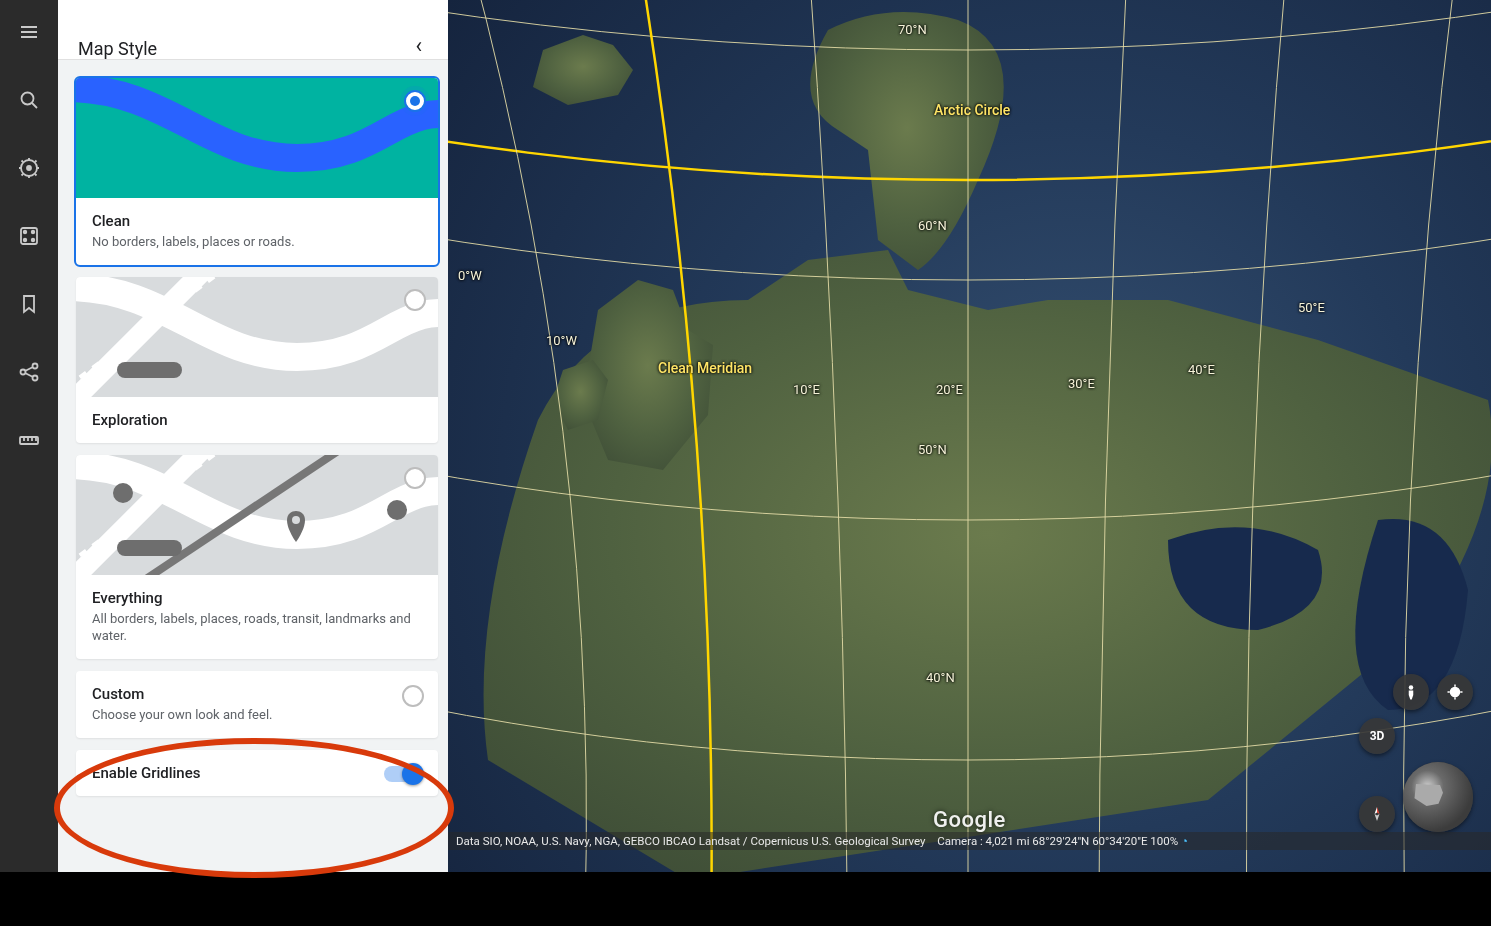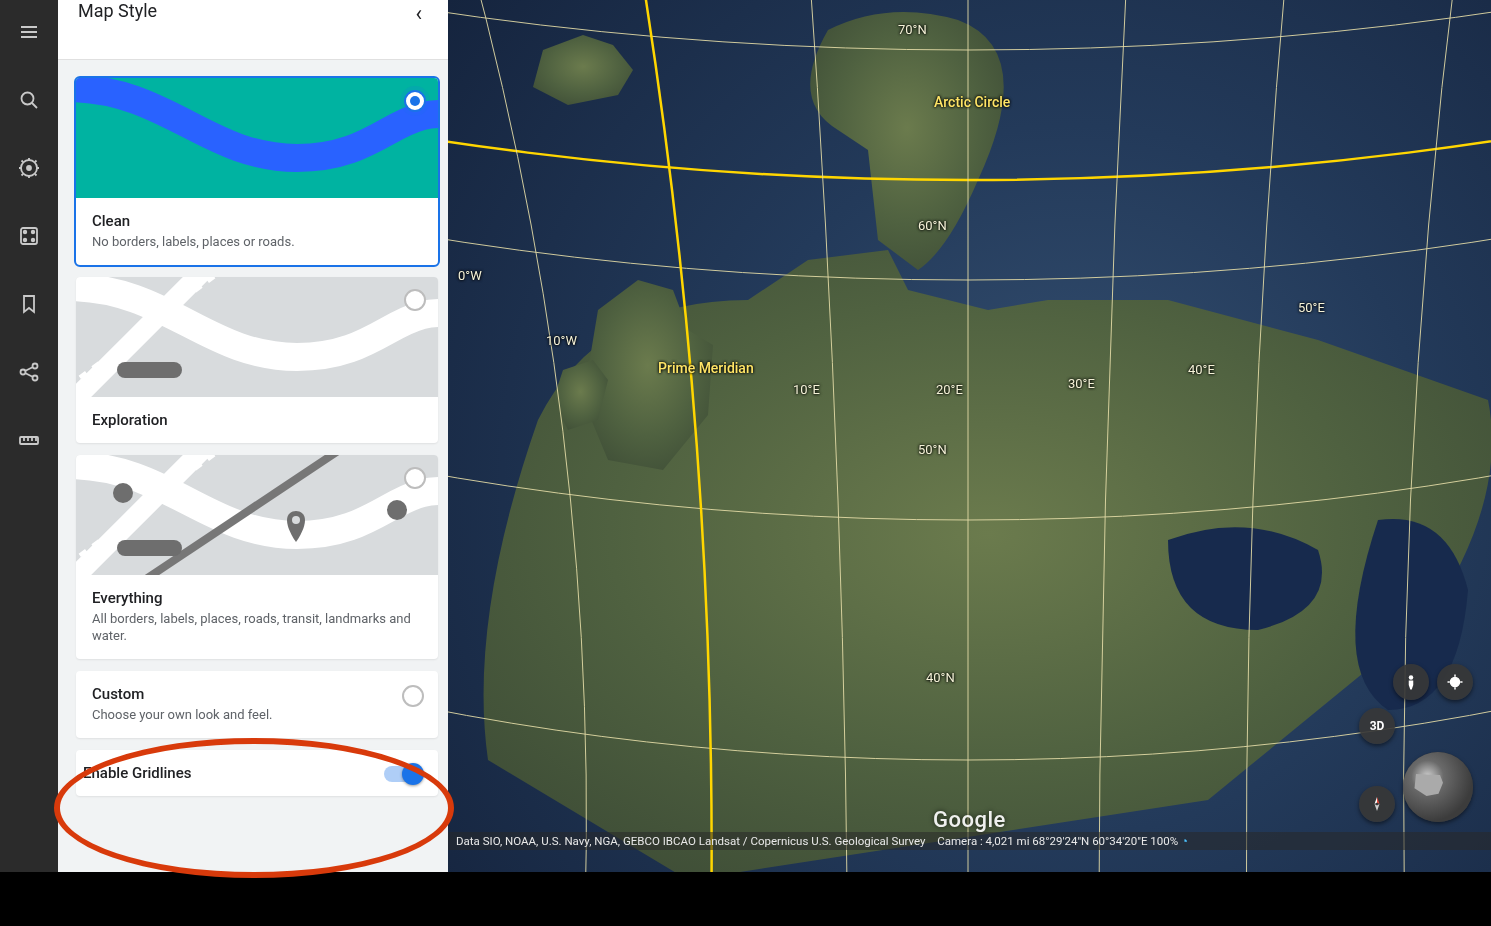--- a/index.html
+++ b/index.html
@@ -24,21 +24,21 @@
 
   .app { display:flex; width:1491px; height:872px; position:relative; }
 
   
   .nav { width:58px; background:var(--nav-dark); display:flex; flex-direction:column; align-items:center; padding-top:12px; gap:28px; }
   .nav-btn { width:40px; height:40px; display:flex; align-items:center; justify-content:center; color:#c9c9c9; background:none; border:none; cursor:pointer; }
   .nav-btn svg { width:24px; height:24px; stroke:#c9c9c9; fill:none; stroke-width:1.8; }
 
   
   .panel { width:390px; background:var(--panel-bg); display:flex; flex-direction:column; height:100%; position:relative; }
-  .panel-header { height:60px; background:#fff; display:flex; align-items:flex-start; padding:0 20px; justify-content:space-between; border-bottom:1px solid #e0e0e0; }
+  .panel-header { height:60px; background:#fff; display:flex; align-items:flex-end; padding:0 20px; justify-content:space-between; border-bottom:1px solid #e0e0e0; }
   .panel-title { font-size:18px; color:var(--text-dark); font-weight:400; }
   .panel-back { background:none; border:none; font-size:22px; color:var(--text-dark); cursor:pointer; }
 
   .panel-scroll { flex:1; overflow-y:auto; padding:18px 10px 10px 18px; }
   .panel-scroll::-webkit-scrollbar { width:10px; }
   .panel-scroll::-webkit-scrollbar-thumb { background:#bdbdbd; border-radius:5px; }
   .panel-scroll::-webkit-scrollbar-track { background:#f4f4f4; }
 
   .card { background:var(--card-bg); border-radius:4px; margin-bottom:12px; overflow:hidden; box-shadow:0 1px 2px rgba(0,0,0,.08); cursor:pointer; position:relative; }
   .card.selected { outline:2px solid var(--accent-blue); }
@@ -49,41 +49,41 @@
   .card-title { font-size:15px; font-weight:500; color:var(--text-dark); }
   .card-desc { font-size:13px; color:var(--text-medium); margin-top:4px; line-height:1.3; }
 
   .radio { position:absolute; top:12px; right:12px; width:22px; height:22px; border-radius:50%; border:2px solid #bdbdbd; background:#fff; display:flex; align-items:center; justify-content:center; }
   .radio.on { border:2px solid var(--accent-blue); box-shadow:0 0 0 4px rgba(26,115,232,.15); }
   .radio.on::after { content:""; width:10px; height:10px; background:var(--accent-blue); border-radius:50%; }
 
   .custom-card { background:var(--card-bg); border-radius:4px; padding:14px 16px; position:relative; margin-bottom:12px; box-shadow:0 1px 2px rgba(0,0,0,.08); }
   .custom-card .radio { top:14px; right:14px; }
 
-  .toggle-card { background:var(--card-bg); border-radius:4px; padding:14px 7px; position:relative; margin-bottom:12px; box-shadow:0 1px 2px rgba(0,0,0,.08); }
+  .toggle-card { background:var(--card-bg); border-radius:4px; padding:14px 16px; position:relative; margin-bottom:12px; box-shadow:0 1px 2px rgba(0,0,0,.08); }
   .toggle { position:absolute; top:16px; right:16px; width:38px; height:16px; background:rgba(26,115,232,.35); border-radius:10px; }
   .toggle::after { content:""; position:absolute; top:-3px; right:-2px; width:22px; height:22px; background:var(--accent-blue); border-radius:50%; box-shadow:0 1px 3px rgba(0,0,0,.4); }
 
   .annotation-ellipse { position:absolute; left:54px; bottom:-6px; width:400px; height:140px; border:6px solid #d83a0b; border-radius:50%/50%; pointer-events:none; z-index:50; }
 
   
   .map-wrap { flex:1; position:relative; overflow:hidden; background:radial-gradient(circle at 60% 55%, #355071 0%, #233a5a 45%, #15243e 100%);text-decoration:underline; }
 
   .map-svg { position:absolute; inset:0; width:100%; height:100%; }
 
   .grid-label { position:absolute; color:#f5f2d7; font-size:13px; text-shadow:0 0 3px #000, 0 0 3px #000; pointer-events:none; white-space:nowrap; }
   .grid-label.yellow { color:#ffe566; font-size:14px; font-weight:500; }
 
   .watermark { position:absolute; bottom:40px; left:50%; transform:translateX(-50%); color:rgba(255,255,255,.92); font-size:22px; font-weight:500; text-shadow:0 0 5px rgba(0,0,0,.7); letter-spacing:.5px; }
 
   .attribution { position:absolute; bottom:22px; left:0; right:0; text-align:left; padding:2px 8px; background:rgba(40,40,40,.55); color:#e8e8e8; font-size:11.5px; white-space:nowrap; }
   .attribution .sep { display:inline-block; width:6px; }
 
   
-  .map-controls { position:absolute; right:18px; bottom:50px; display:flex; flex-direction:column; align-items:flex-end; gap:8px; }
+  .map-controls { position:absolute; right:18px; bottom:40px; display:flex; flex-direction:column; align-items:flex-end; gap:8px; }
   .map-ctrl-row { display:flex; gap:8px; }
   .ctrl-circle { width:36px; height:36px; border-radius:50%; background:rgba(55,55,55,.92); color:#fff; display:flex; align-items:center; justify-content:center; box-shadow:0 2px 4px rgba(0,0,0,.5); cursor:pointer; font-size:12px; font-weight:700; }
   .ctrl-circle.big { width:70px; height:70px; }
   .ctrl-circle svg { width:18px; height:18px; fill:#fff; }
 
   .compass-needle { position:relative; width:36px; height:36px; }
 
   .planet { width:70px; height:70px; border-radius:50%; background:radial-gradient(circle at 35% 35%, #dcdcdc 0%, #b9b9b9 5%, #6a6a6a 25%, #3c3c3c 70%); position:relative; overflow:hidden; }
   .planet::after { content:""; position:absolute; background:#aaa; width:30px; height:22px; left:10px; top:22px; clip-path:polygon(10% 0,90% 5%,100% 40%,85% 90%,45% 100%,5% 65%); }
 
@@ -272,22 +272,22 @@
     <span class="grid-label" style="left:478px; top:670px;">40°N</span>
 
     <span class="grid-label" style="left:90px;  top:333px;margin-left:8px;">10°W</span>
     <span class="grid-label" style="left:10px;  top:268px;">0°W</span>
     <span class="grid-label" style="left:345px; top:382px;">10°E</span>
     <span class="grid-label" style="left:488px; top:382px;">20°E</span>
     <span class="grid-label" style="left:620px; top:376px;">30°E</span>
     <span class="grid-label" style="left:740px; top:362px;">40°E</span>
     <span class="grid-label" style="left:850px; top:300px;">50°E</span>
 
-    <span class="grid-label yellow" style="left:450px; top:94px;padding-left:36px;">Arctic Circle</span>
-    <span class="grid-label yellow" style="left:210px; top:360px;">Prime Meridian</span>
+    <span class="grid-label yellow" style="left:450px; top:102px;padding-left:36px;">Arctic Circle</span>
+    <span class="grid-label yellow" style="left:210px; top:360px;">Clean Meridian</span>
 
     <div class="map-controls">
       <div class="map-ctrl-row">
         <div class="ctrl-circle">
           <svg viewBox="0 0 24 24">
               <circle cx="12" cy="6" r="3"></circle>
               <path d="M9 10h6v6l-2 6h-2l-2-6z"></path>
             </svg>
         </div>
         <div class="ctrl-circle">

